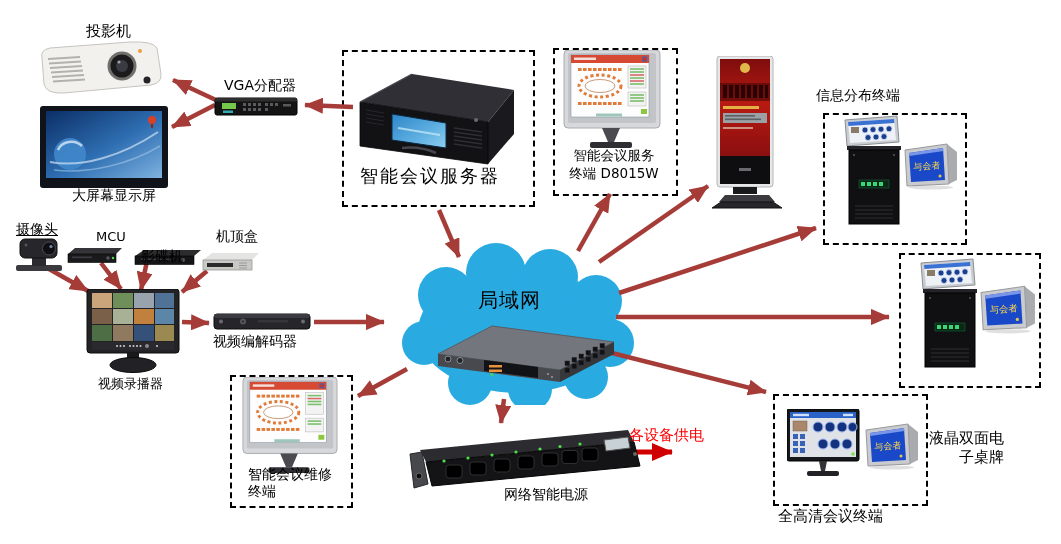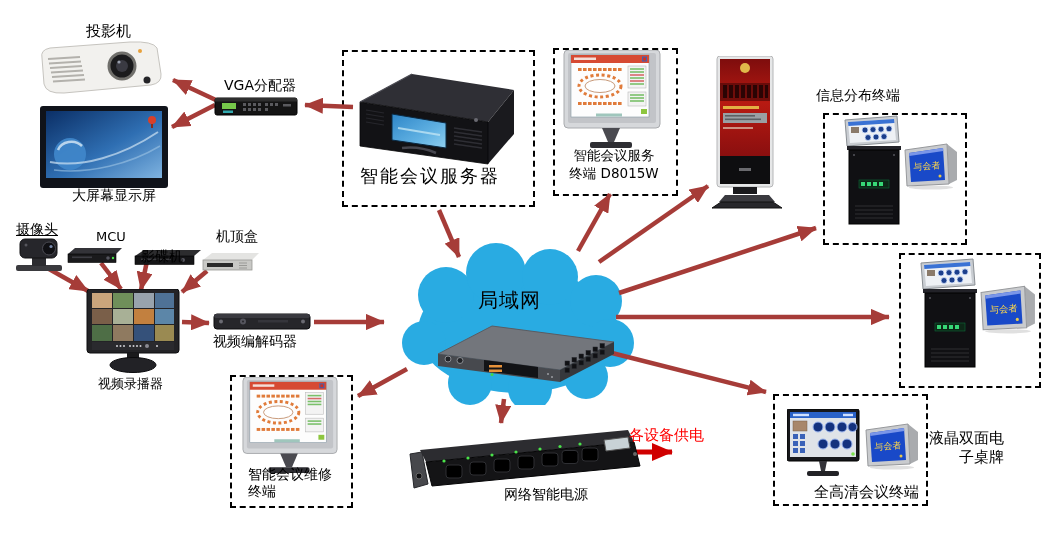--- a/index.html
+++ b/index.html
@@ -562,19 +562,19 @@
     <div>终端 D8015W</div>
   </div>
   <div class="lbl" style="left:816px;top:87px;font-size:14px;">信息分布终端</div>
   <div class="lbl" style="left:478px;top:289px;font-size:20px;letter-spacing:1px;">局域网</div>
   <div class="lbl" style="left:248px;top:466px;font-size:14px;line-height:17px;">
     <div>智能会议维修</div>
     <div>终端</div>
   </div>
   <div class="lbl" style="left:504px;top:486px;font-size:14px;">网络智能电源</div>
   <div class="lbl bold" style="left:629px;top:427px;font-size:15px;color:#FF0000;">各设备供电</div>
-  <div class="lbl bold" style="left:778px;top:484px;font-size:15px;margin-left:36px;">全高清会议终端</div>
+  <div class="lbl bold" style="left:778px;top:508px;font-size:15px;">全高清会议终端</div>
   <div class="lbl bold" style="left:929px;top:429px;font-size:15px;line-height:19px;">
     <div>液晶双面电</div>
     <div>子桌牌</div>
   </div>
 
 </div>
 
 </body></html>

